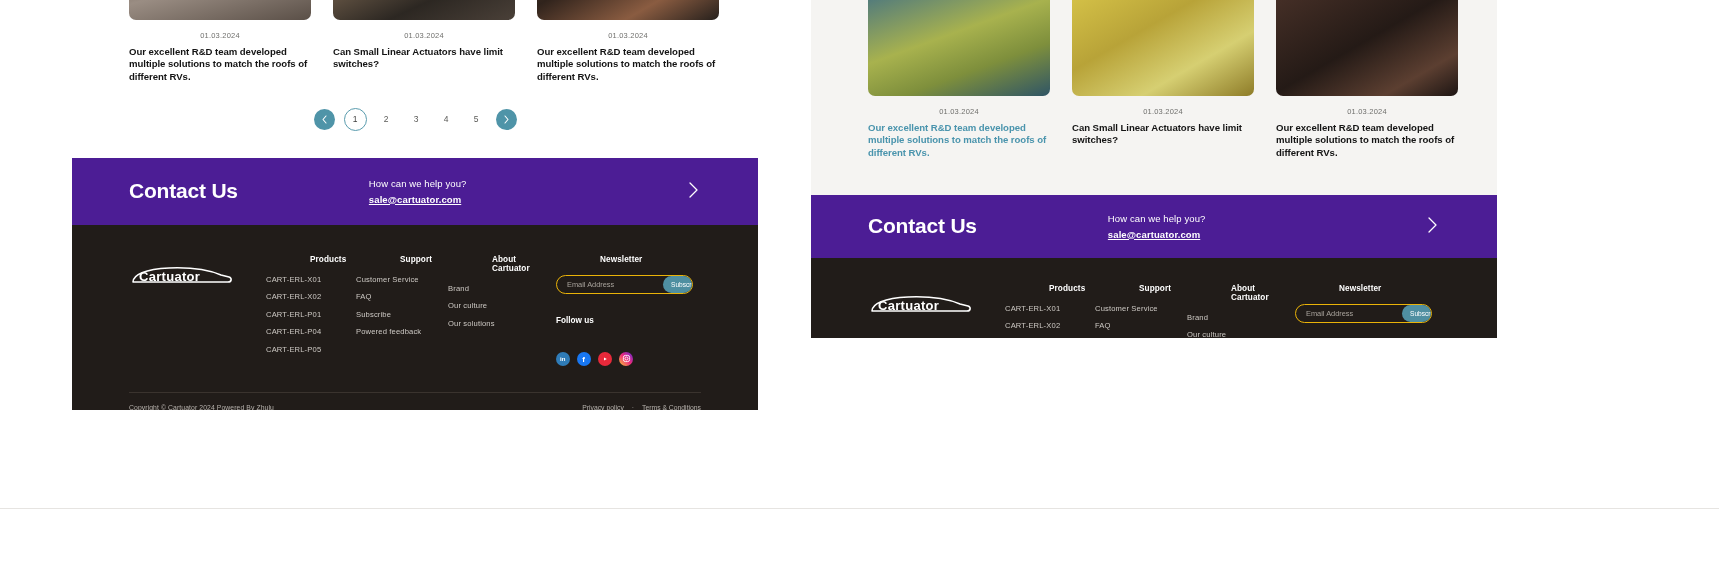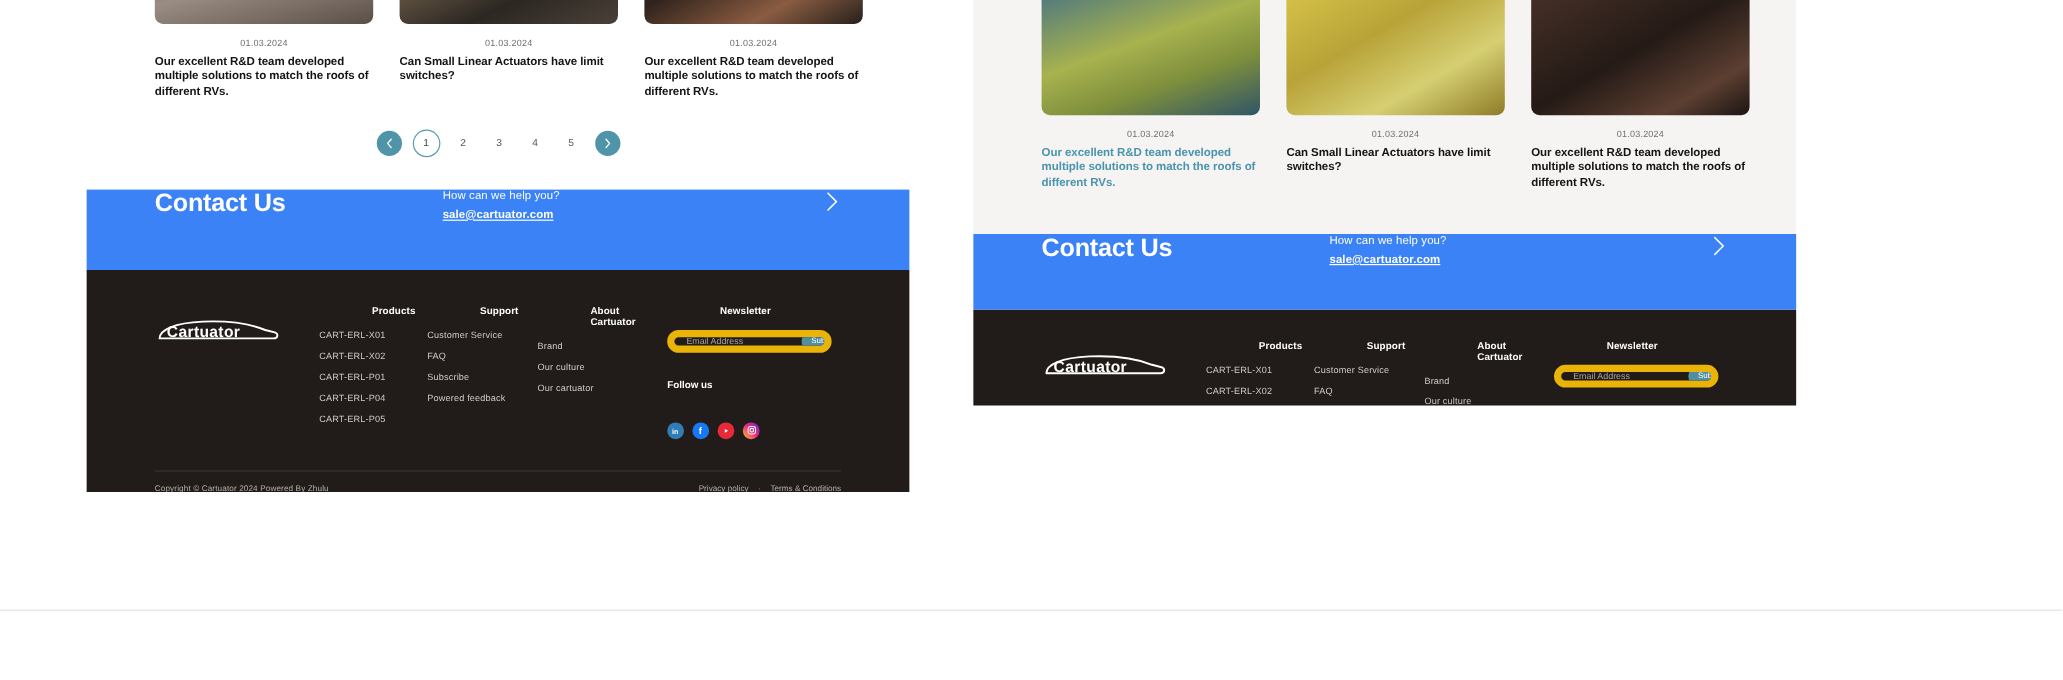--- a/index.html
+++ b/index.html
@@ -101,23 +101,23 @@
     cursor: pointer;
     user-select: none;
   }
   .page-num.active {
     border: 1px solid #5a9cae;
     color: #3f3f3d;
   }
 
   
   .contact-bar {
-    background: #3b82f6;
-    display: flex;
-    align-items: flex-start;
+    background: #4c1d95;
+    display: flex;
+    align-items: center;
     box-sizing: border-box;
     padding: 0 57px;
     position: relative;
   }
   .contact-title {
     color: #ffffff;
     font-size: 21px;
     font-weight: bold;
     letter-spacing: -.2px;
     flex: 0 0 auto;
@@ -182,21 +182,21 @@
     margin-bottom: 8.5px;
     letter-spacing: .15px;
     cursor: pointer;
   }
 
   .news-input-row {
     display: flex;
     align-items: center;
     width: 137px;
     height: 19px;
-    border: 6px solid #eab308;
+    border: 1px solid #eab308;
     border-radius: 10px;
     box-sizing: border-box;
     overflow: hidden;
     background: transparent;
   }
   .news-input {
     flex: 1;
     border: none;
     outline: none;
     background: transparent;
@@ -350,21 +350,21 @@
           <div class="col-link">Customer Service</div>
           <div class="col-link">FAQ</div>
           <div class="col-link">Subscribe</div>
           <div class="col-link">Powered feedback</div>
         </div>
 
         <div class="footer-col col-about">
           <div class="col-head">About Cartuator</div>
           <div class="col-link">Brand</div>
           <div class="col-link">Our culture</div>
-          <div class="col-link">Our cartuator</div>
+          <div class="col-link">Our solutions</div>
         </div>
 
         <div class="footer-col col-news">
           <div class="col-head">Newsletter</div>
           <div class="news-input-row">
             <input class="news-input" type="text" placeholder="Email Address" style="">
             <button class="news-btn">Subscribe</button>
           </div>
           <div class="follow-head">Follow us</div>
           <div class="social-row">

